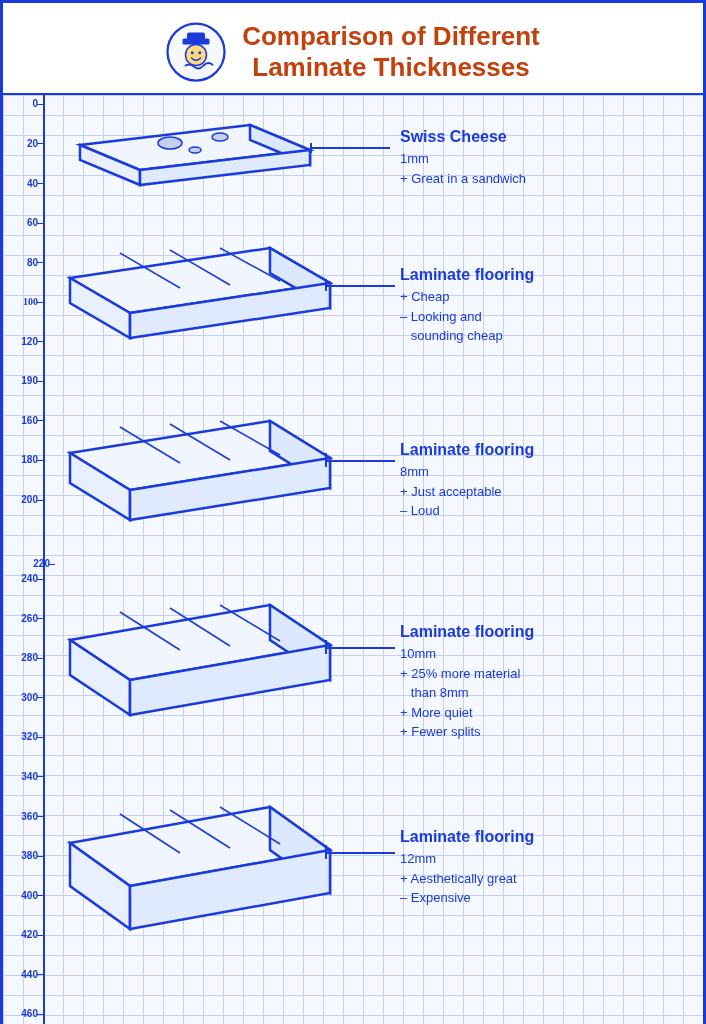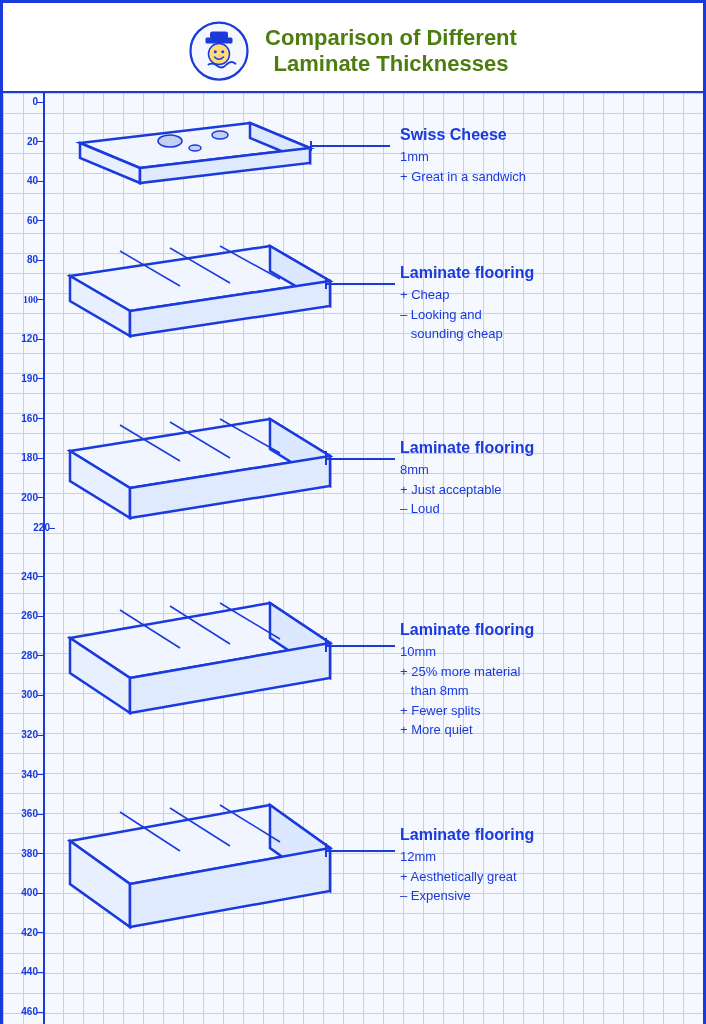--- a/index.html
+++ b/index.html
@@ -20,22 +20,22 @@
       justify-content: center;
       gap: 16px;
       border-bottom: 2px solid #1a3adc;
     }
     .logo {
       width: 60px;
       height: 60px;
       flex-shrink: 0;
     }
     .title {
-      color: #4d7c0f;
-      font-size: 22px;
+      color: #c2410c;
+      font-size: 26px;
       font-weight: 900;
       line-height: 1.2;
     }
     .main-content {
       display: flex;
       flex-direction: row;
       background: #f5f8ff;
       background-image:
         linear-gradient(#c5d0f0 1px, transparent 1px),
         linear-gradient(90deg, #c5d0f0 1px, transparent 1px);
@@ -124,21 +124,21 @@
       <div class="ruler-tick" style="top: 43.5652px;">20</div>
       <div class="ruler-tick" style="top: 83.1304px;">40</div>
       <div class="ruler-tick" style="top: 122.696px;">60</div>
       <div class="ruler-tick" style="top: 162.261px;">80</div>
       <div class="ruler-tick" style="top: 201.826px; font-family: Liberation Serif, serif;">100</div>
       <div class="ruler-tick" style="top: 241.391px;">120</div>
       <div class="ruler-tick" style="top: 280.957px;">190</div>
       <div class="ruler-tick" style="top: 320.522px;">160</div>
       <div class="ruler-tick" style="top: 360.087px;">180</div>
       <div class="ruler-tick" style="top: 399.652px;">200</div>
-      <div class="ruler-tick" style="top: 430px; padding-left: 47px;">220</div>
+      <div class="ruler-tick" style="top: 464px; padding-left: 47px;">220</div>
       <div class="ruler-tick" style="top: 478.783px;">240</div>
       <div class="ruler-tick" style="top: 518.348px;">260</div>
       <div class="ruler-tick" style="top: 557.913px;">280</div>
       <div class="ruler-tick" style="top: 597.478px;">300</div>
       <div class="ruler-tick" style="top: 637.043px;">320</div>
       <div class="ruler-tick" style="top: 676.609px;">340</div>
       <div class="ruler-tick" style="top: 716.174px;">360</div>
       <div class="ruler-tick" style="top: 755.739px;">380</div>
       <div class="ruler-tick" style="top: 795.304px;">400</div>
       <div class="ruler-tick" style="top: 834.87px;">420</div>
@@ -242,22 +242,22 @@
           <line x1="120" y1="23" x2="180" y2="61" stroke="#1a3adc" stroke-width="1.5"></line>
           <line x1="170" y1="20" x2="230" y2="56" stroke="#1a3adc" stroke-width="1.5"></line>
         </g>
       </svg>
       <div style="position:absolute; left:280px; top:62px; width:70px; height:2px; background:#1a3adc;"></div>
       <div style="position:absolute; left:280px; top:55px; width:2px; height:14px; background:#1a3adc;"></div>
       <div class="label-block" style="position:absolute; left:355px; top:35px; width:210px;">
         <div class="lname">Laminate flooring</div>
         <div>10mm</div>
         <div class="plus">+ 25% more material<br>&nbsp;&nbsp;&nbsp;than 8mm</div>
+        <div class="plus">+ More quiet</div>
         <div class="plus">+ Fewer splits</div>
-        <div class="plus">+ More quiet</div>
       </div>
     </div>
 
     <div style="position:absolute; top:690px; left:0; right:0;">
       <svg width="300" height="165" viewBox="0 0 300 165" style="position:absolute; left:5px; top:0;">
         <g stroke="#1a3adc" stroke-width="2.5">
           <polygon points="20,58 220,22 280,65 80,101" fill="#f0f5ff" stroke="#1a3adc" stroke-width="2.5"></polygon>
           <polygon points="220,22 280,65 280,108 220,65" fill="#dce8ff" stroke="#1a3adc" stroke-width="2.5"></polygon>
           <polygon points="20,58 80,101 80,144 20,101" fill="#e8efff" stroke="#1a3adc" stroke-width="2.5"></polygon>
           <polygon points="80,101 280,65 280,108 80,144" fill="#e0eaff" stroke="#1a3adc" stroke-width="2.5"></polygon>

